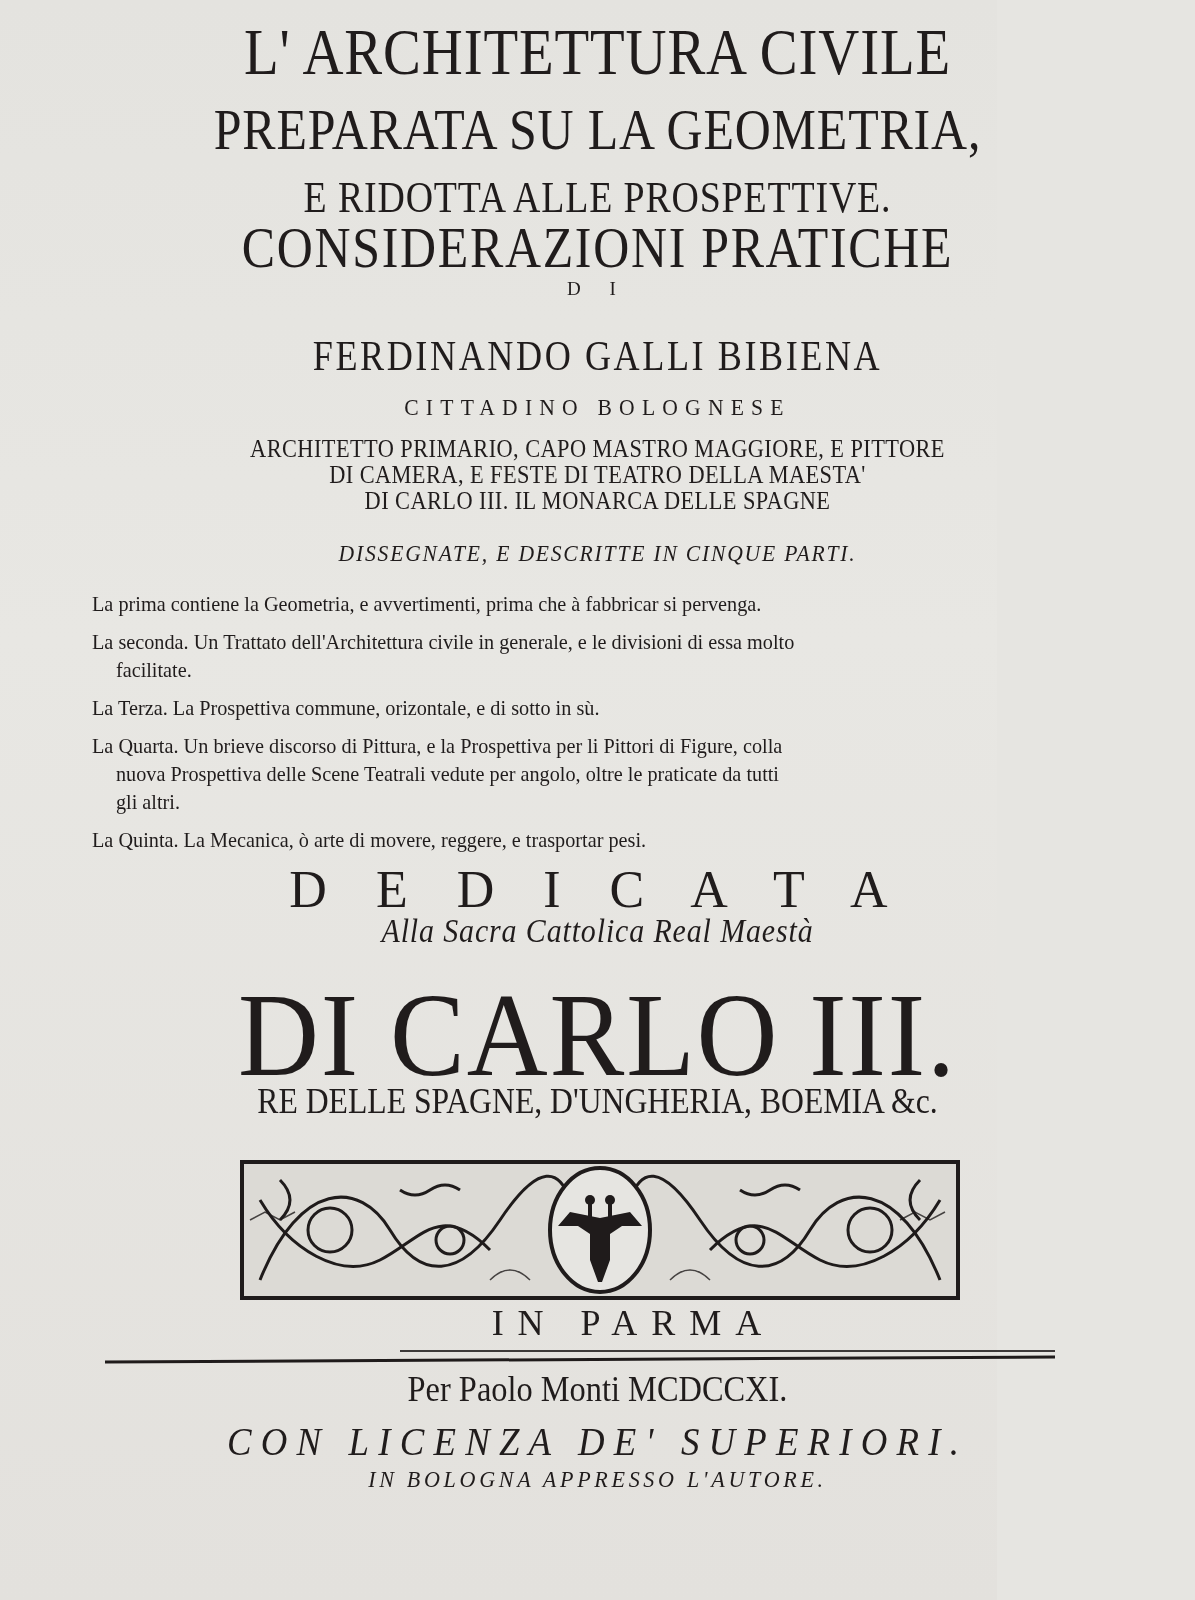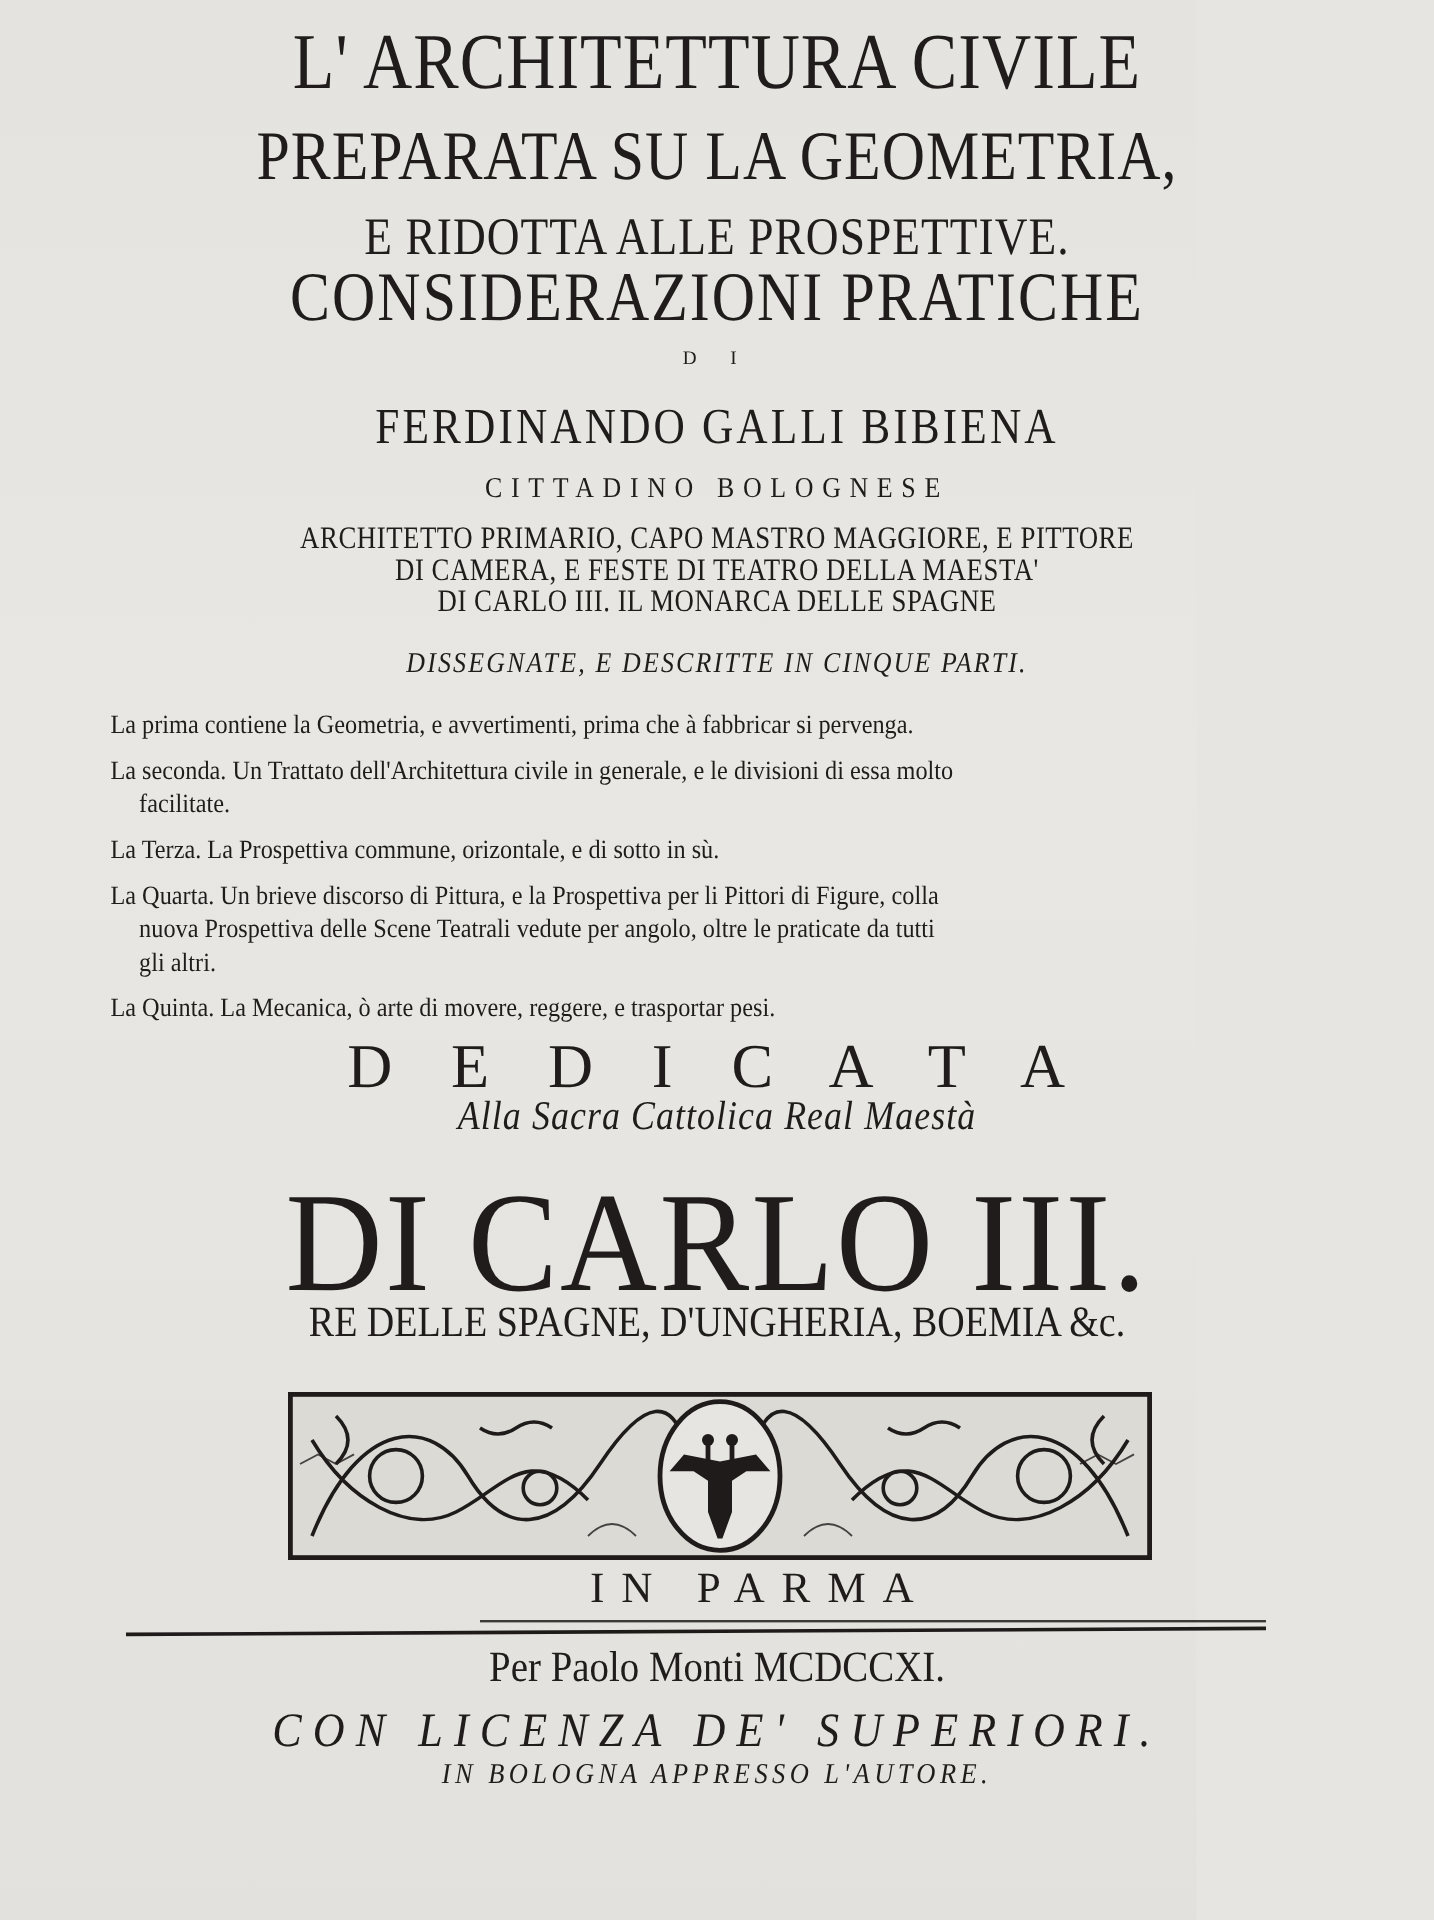--- a/index.html
+++ b/index.html
@@ -11,21 +11,21 @@
   }
   .page {
     position: relative; width: 997px; height: 1600px;
     background: linear-gradient(180deg, #e4e3df 0%, #e8e7e3 40%, #e3e1dd 100%);
   }
   .line { position: absolute; left: 0; width: 1195px; text-align: center; white-space: nowrap; }
   .t1 { top: 14px; font-size: 66px; letter-spacing: 1px; transform: scaleX(0.86); }
   .t2 { top: 96px; font-size: 58px; letter-spacing: 1px; transform: scaleX(0.86); }
   .t3 { top: 172px; font-size: 44px; letter-spacing: 1px; transform: scaleX(0.86); }
   .t4 { top: 214px; font-size: 58px; letter-spacing: 2px; transform: scaleX(0.86); }
-  .di { top: 290px; font-size: 16px; letter-spacing: 12px; }
+  .di { top: 278px; font-size: 19px; letter-spacing: 12px; }
   .author { top: 332px; font-size: 42px; letter-spacing: 3px; transform: scaleX(0.86); }
   .citt { top: 394px; font-size: 24px; letter-spacing: 8px; transform: scaleX(0.9); }
   .role { font-size: 26px; transform: scaleX(0.86); letter-spacing: 0.5px; }
   .r1 { top: 434px; }
   .r2 { top: 460px; }
   .r3 { top: 486px; }
   .diss { top: 540px; font-size: 24px; font-style: italic; letter-spacing: 2px; transform: scaleX(0.9); }
   .parts { position: absolute; left: 92px; width: 960px; font-size: 22px; line-height: 28px; transform-origin: left top; transform: scaleX(0.92); }
   .parts .indent { padding-left: 26px; display: block; }
   .p1 { top: 590px; }

